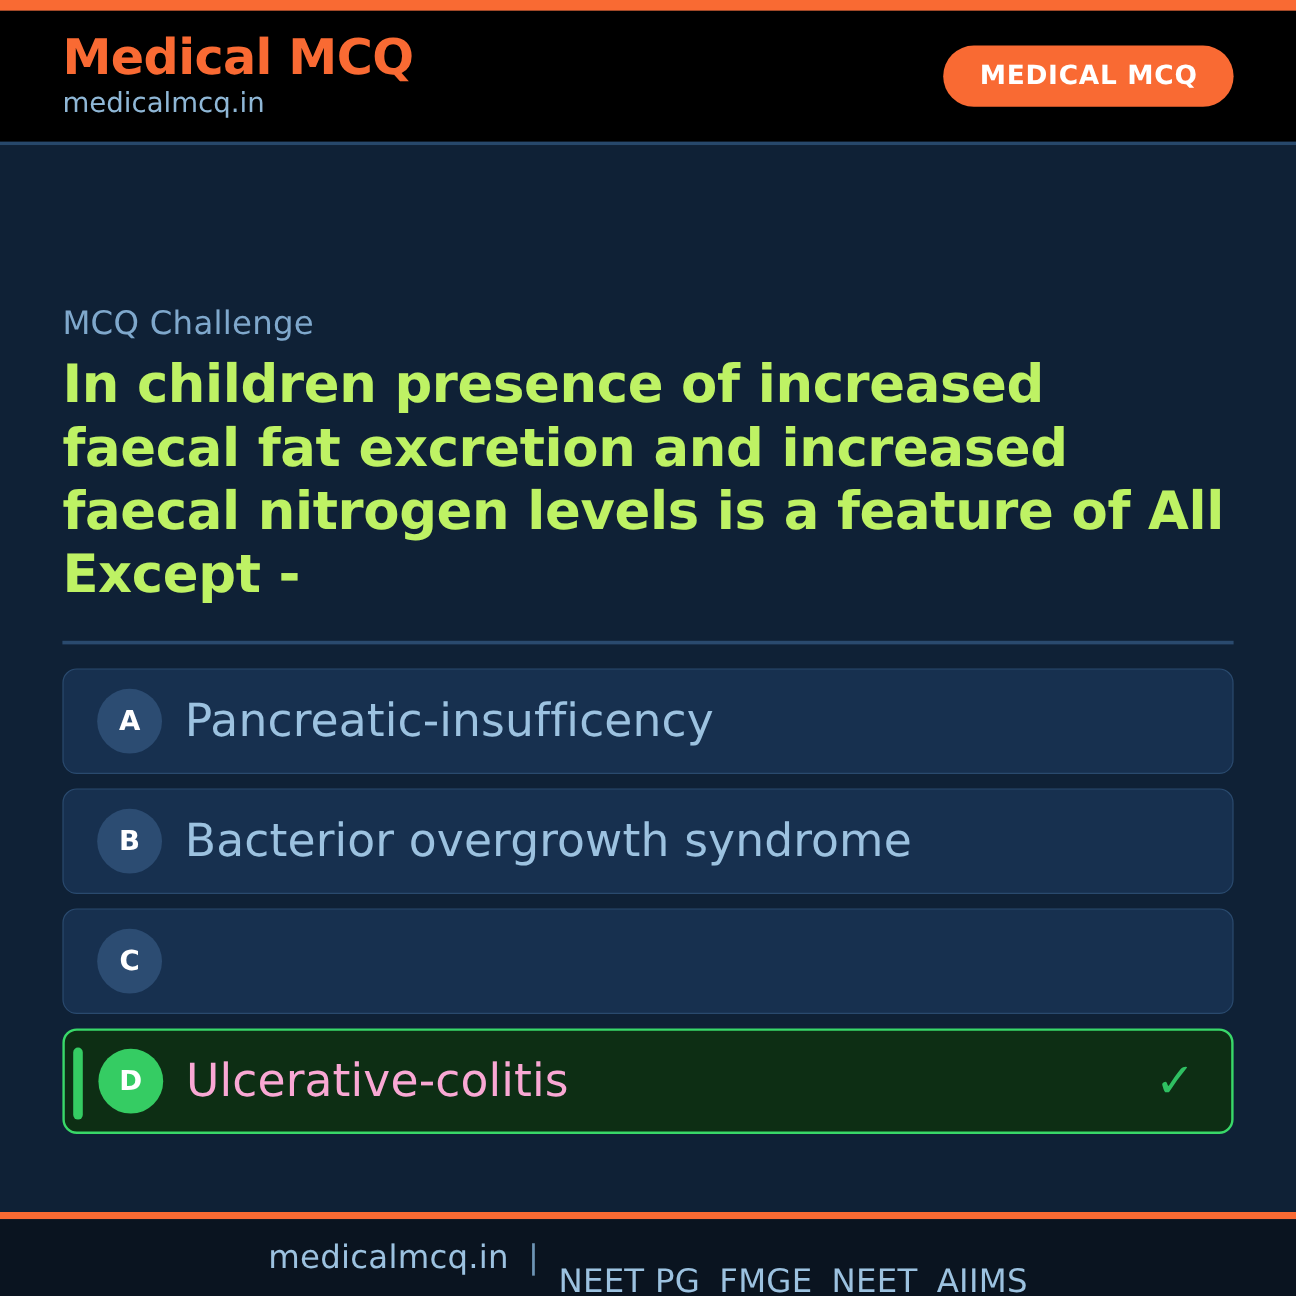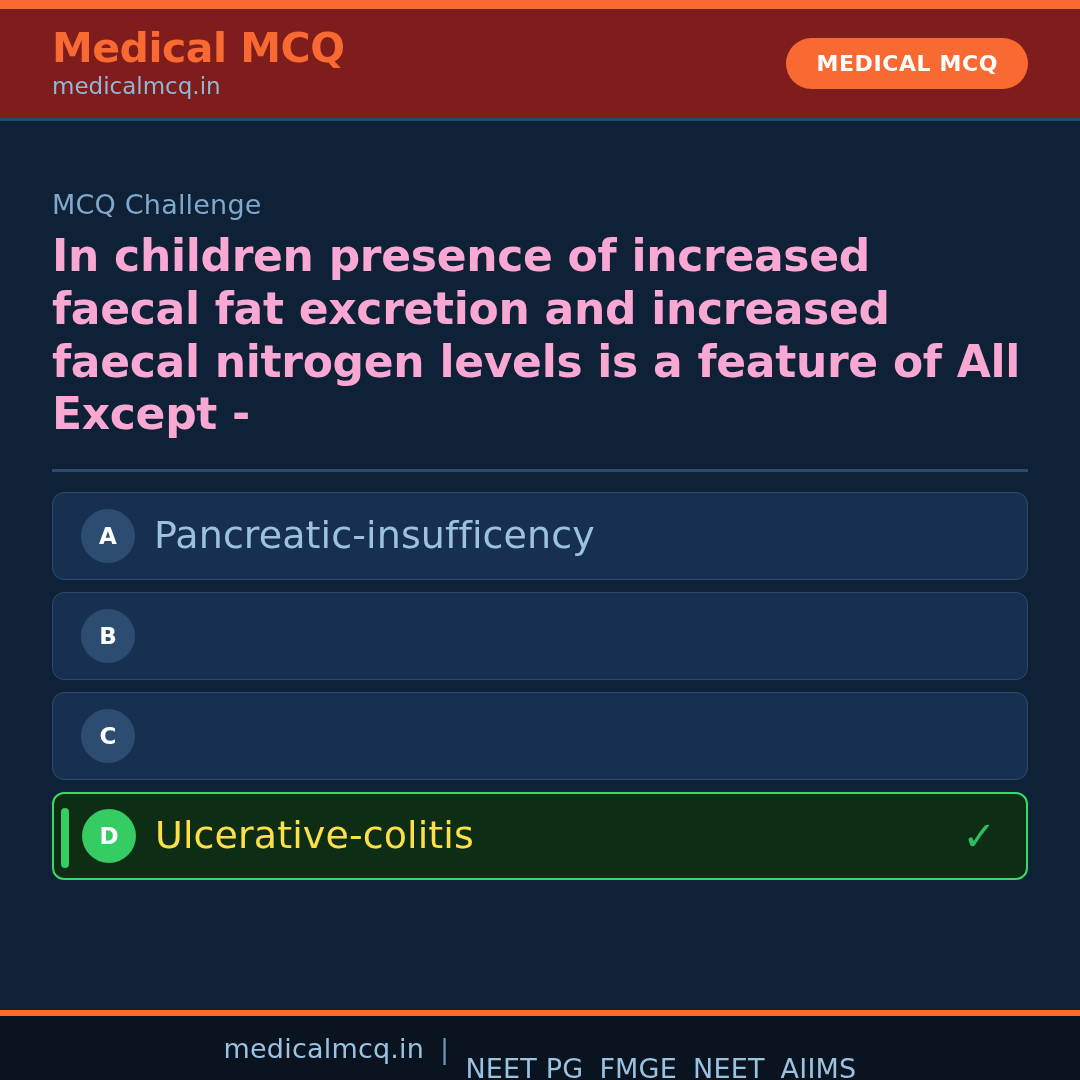--- a/index.html
+++ b/index.html
@@ -24,21 +24,21 @@
     height:9px; width:100%;
     background:#F96A33;
     flex:0 0 auto;
   }
 
   
   .header {
     position:relative;
     flex:0 0 auto;
     height:112px;
-    background:#7f1d1d;
+    background:#000000;
     border-bottom:3px solid #27486B;
     display:flex; align-items:center; justify-content:space-between;
     padding:0 52px;
   }
   .brand-block { display:flex; flex-direction:column; justify-content:center; }
   .brand-title {
     font-size:41px; font-weight:bold; color:#F96A33;
     letter-spacing:-0.5px; line-height:1.08;
   }
   .brand-sub {
@@ -48,31 +48,31 @@
     background:#F96A33; color:#FFFFFF;
     font-size:22px; font-weight:bold; letter-spacing:0.6px;
     padding:13px 30px; border-radius:999px;
     white-space:nowrap;
   }
 
   
   .main {
     flex:1 1 auto;
     padding:68px 52px 0 52px;
-    display:flex; flex-direction:column;
+    display:flex; flex-direction:column;justify-content:center;
   }
 
   .eyebrow {
     font-size:27px; color:#7FA8CC;
     letter-spacing:0.2px;
     margin-bottom:10px;
   }
 
   .question {
-    font-size:44px; font-weight:bold; color:#f9a8d4;
+    font-size:44px; font-weight:bold; color:#bef264;
     line-height:1.20; letter-spacing:-0.3px;
     max-width:985px;
   }
 
   .divider {
     height:3px; background:#2A4A6E;
     margin:28px 0 20px 0;
     width:976px;
   }
 
@@ -108,21 +108,21 @@
     font-size:40px; color:#2FBF62;
     line-height:1; display:none;
   }
 
   
   .option.correct {
     background:#0D2E14;
     border:2px solid #39D869;
   }
   .option.correct .opt-badge { background:#35CC63; color:#FFFFFF; }
-  .option.correct .opt-text  { color:#fde047; }
+  .option.correct .opt-text  { color:#f9a8d4; }
   .option.correct .opt-check { display:block; }
 
   .opt-accent {
     position:absolute;
     left:7px; top:14px;
     width:8px; height:60px;
     border-radius:4px;
     background:#35CC63;
     display:none;
   }
@@ -169,20 +169,21 @@
       <div class="option">
 
         <div class="opt-badge">A</div>
         <div class="opt-text">Pancreatic-insufficency</div>
 
       </div>
 
       <div class="option">
 
         <div class="opt-badge">B</div>
+        <div class="opt-text">Bacterior overgrowth syndrome</div>
 
       </div>
 
       <div class="option">
 
         <div class="opt-badge">C</div>
 
       </div>
 
       <div class="option correct">

